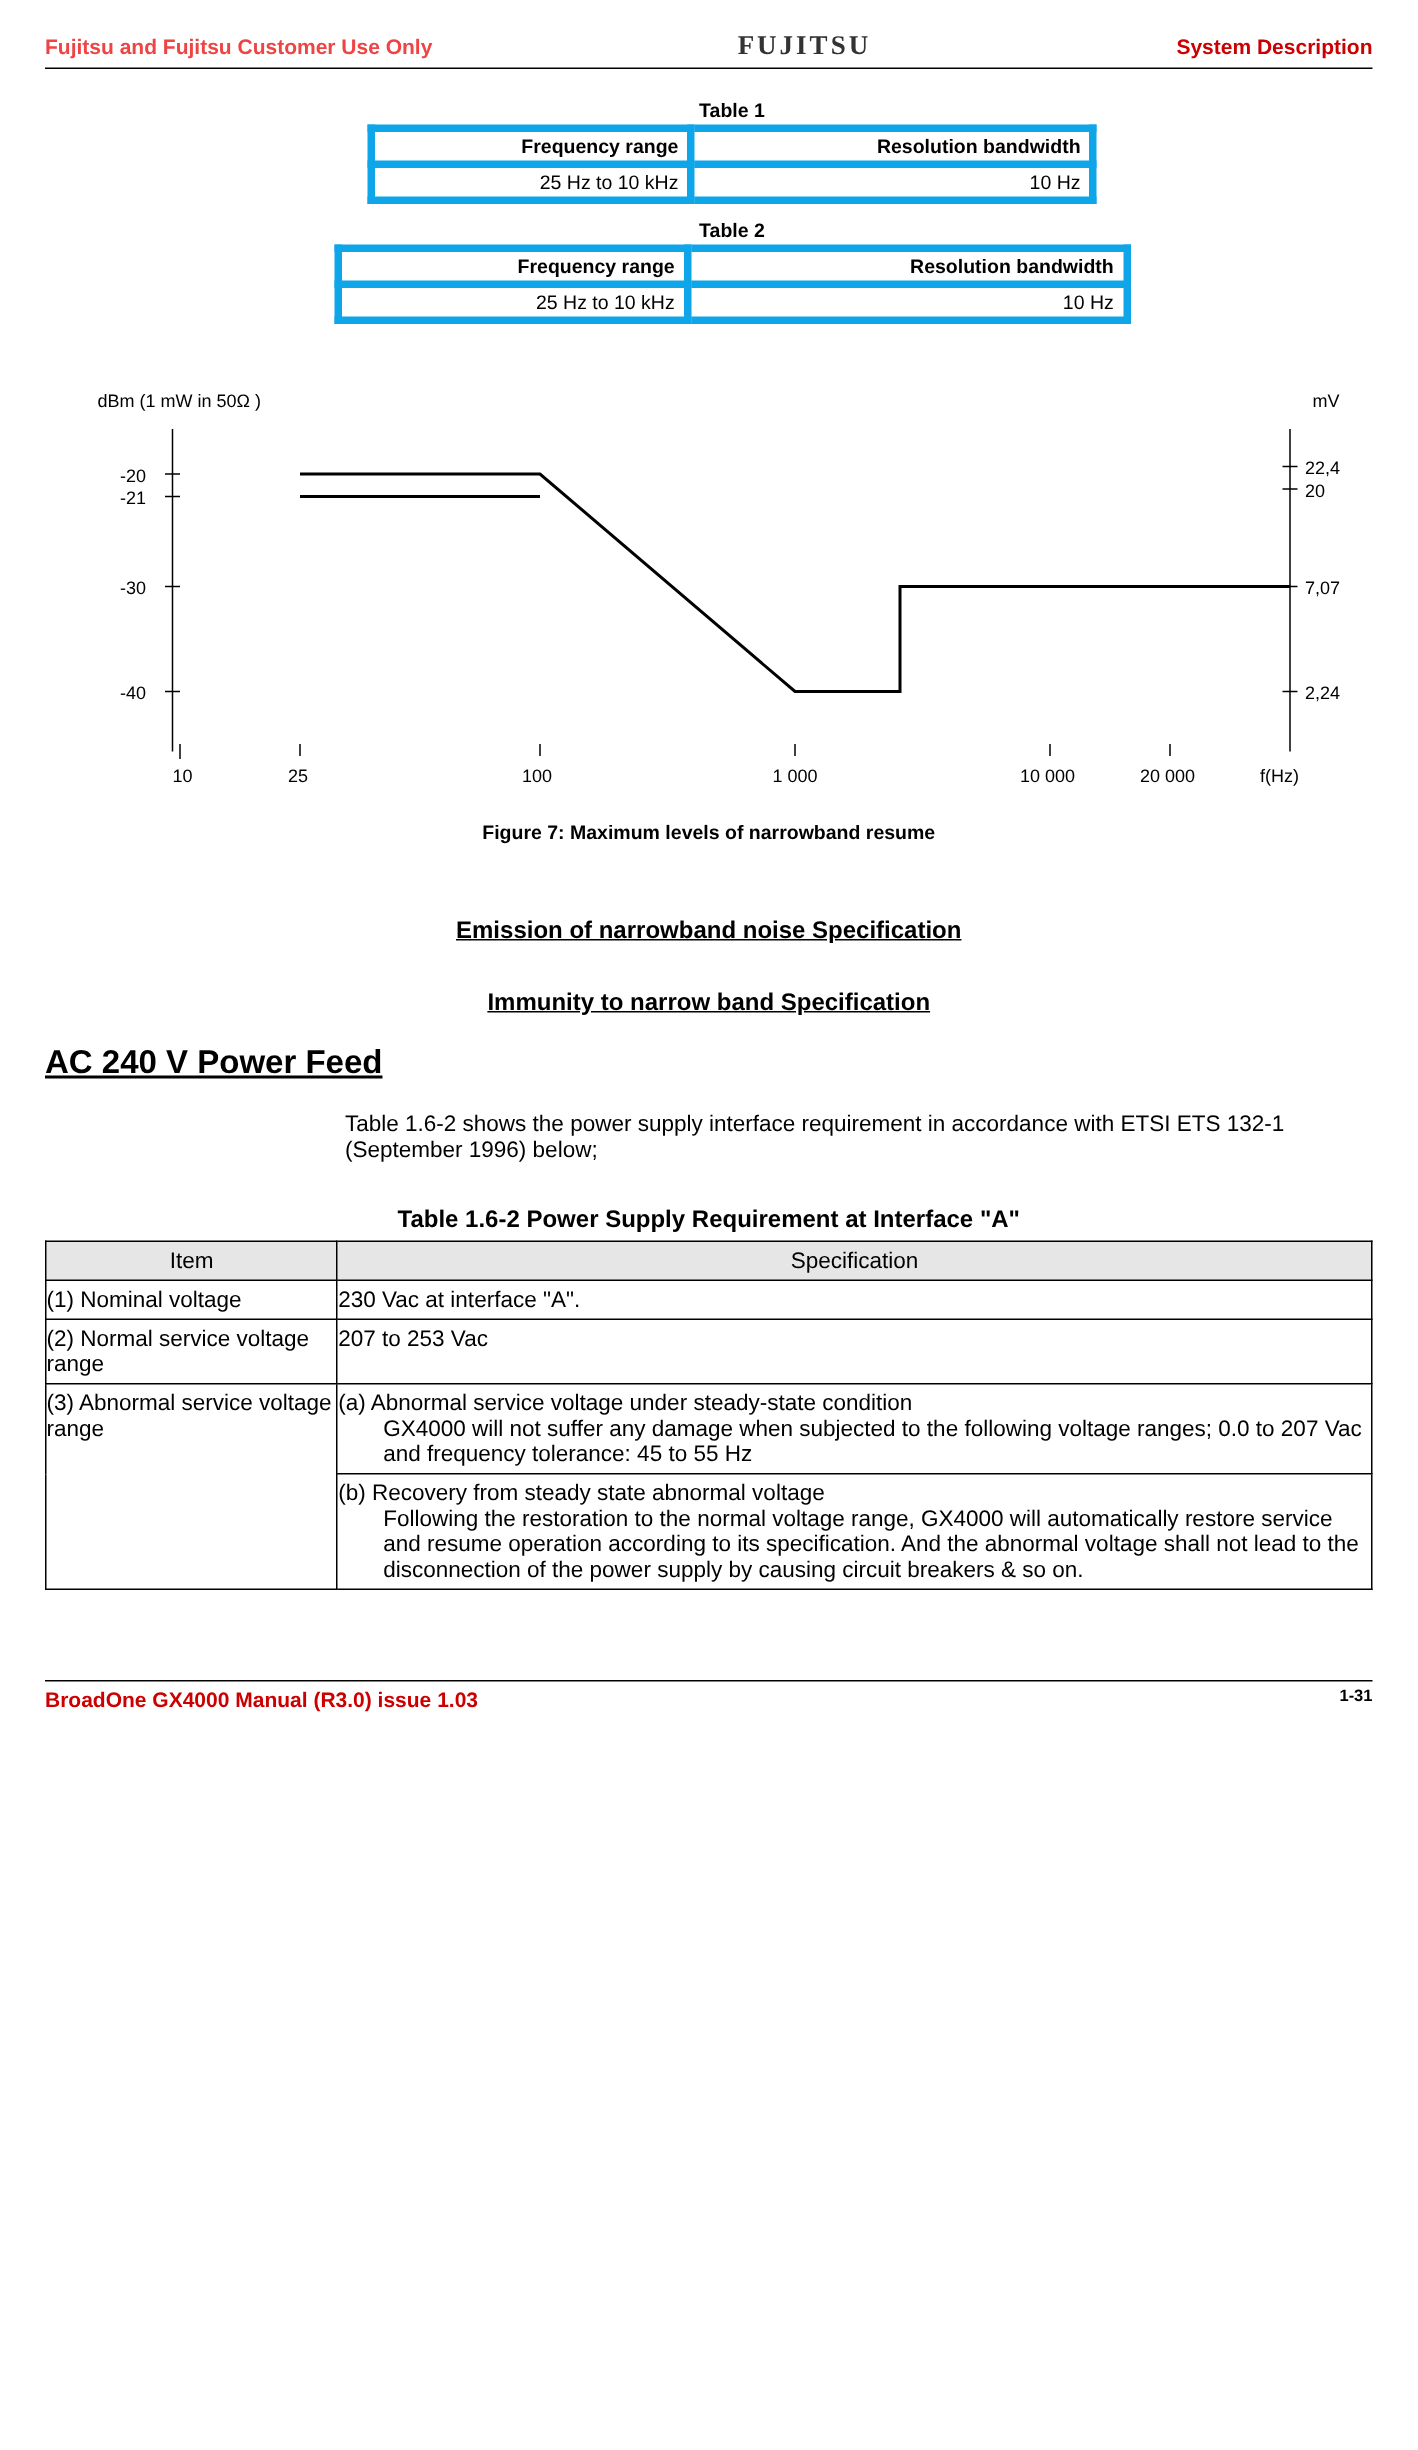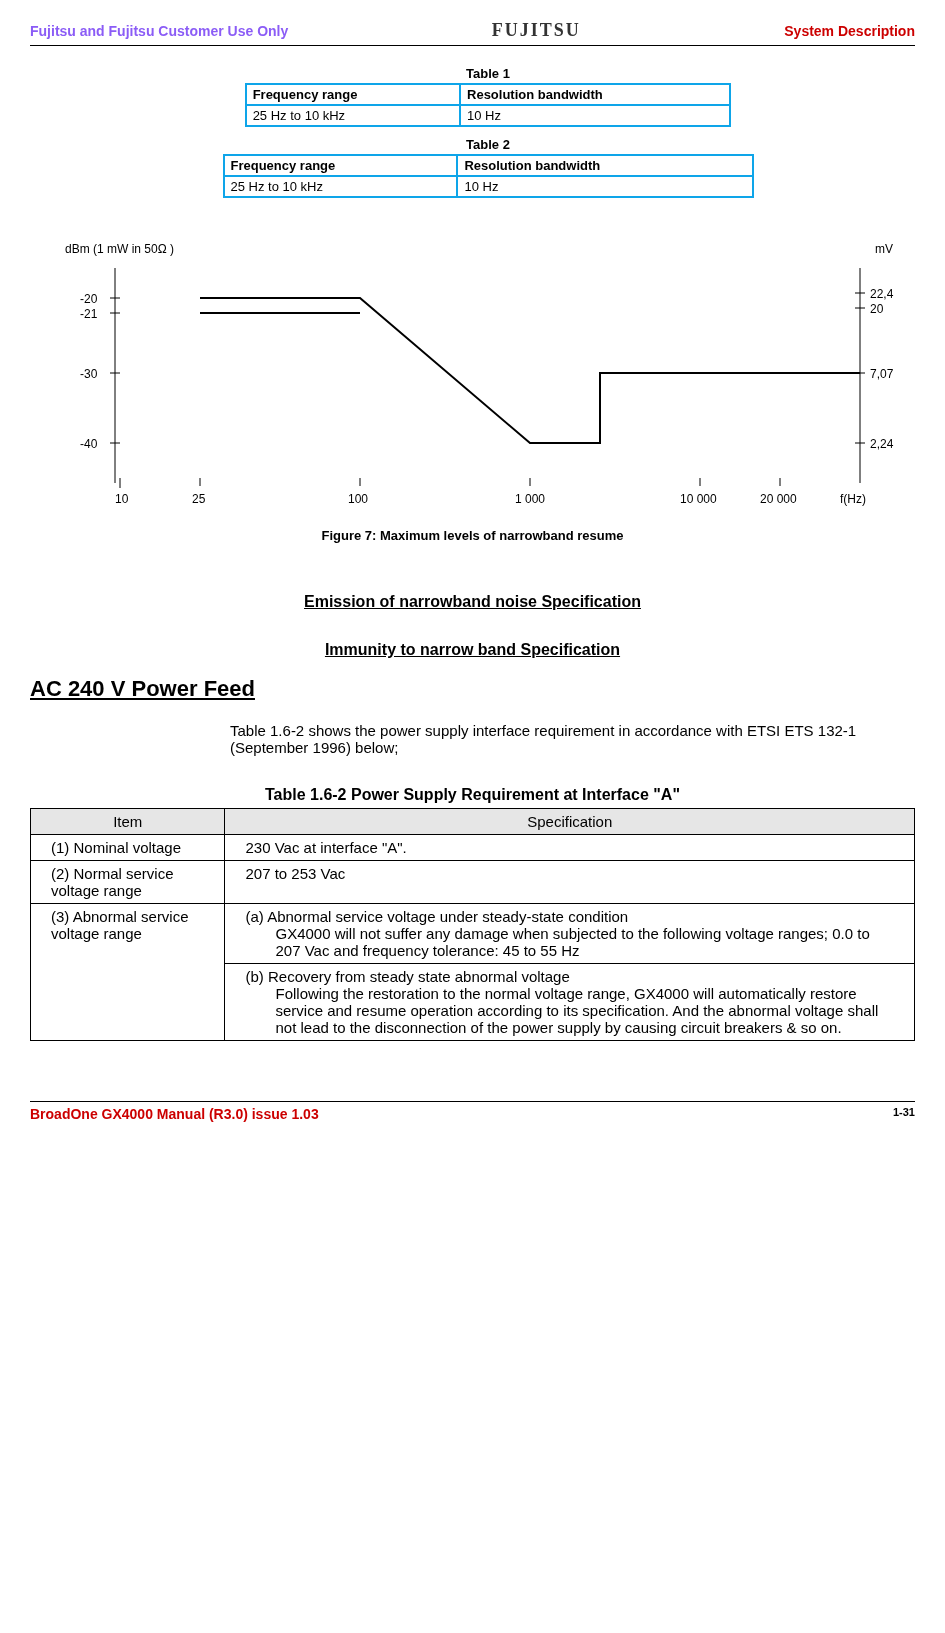--- a/index.html
+++ b/index.html
@@ -15,21 +15,21 @@
     }
     .header-row {
       display: flex;
       justify-content: space-between;
       align-items: center;
       border-bottom: 1px solid #000;
       padding-bottom: 4px;
       margin-bottom: 20px;
     }
     .header-left {
-      color: #8b5cf6;
+      color: #ef4444;
       font-weight: bold;
       font-size: 14px;
     }
     .header-center {
       color: #333;
       font-weight: bold;
       letter-spacing: 2px;
       font-size: 18px;
       font-family: "Times New Roman", serif;
     }
@@ -48,23 +48,23 @@
       font-weight: bold;
       font-size: 13px;
       margin-bottom: 2px;
     }
     table.mini {
       border-collapse: collapse;
       width: 100%;
       font-size: 13px;
     }
     table.mini th, table.mini td {
-      border: 2px solid #0ea5e9;
+      border: 5px solid #0ea5e9;
       padding: 2px 6px;
-      text-align: left;
+      text-align: right;
     }
     table.mini th {
       font-weight: bold;
     }
     .chart-container {
       margin: 40px 30px 10px 30px;
       position: relative;
     }
     .chart-caption {
       text-align: center;
@@ -97,21 +97,21 @@
       margin-top: 30px;
     }
     table.spec {
       border-collapse: collapse;
       width: 100%;
       font-size: 15px;
       margin-top: 4px;
     }
     table.spec th, table.spec td {
       border: 1px solid #000;
-      padding: 4px 20px;
+      padding: 4px 0;
       text-align: left;
       vertical-align: top;
     }
     table.spec th {
       background: #e6e6e6;
       text-align: center;
       font-weight: normal;
     }
     .spec-sub {
       padding-left: 30px;

